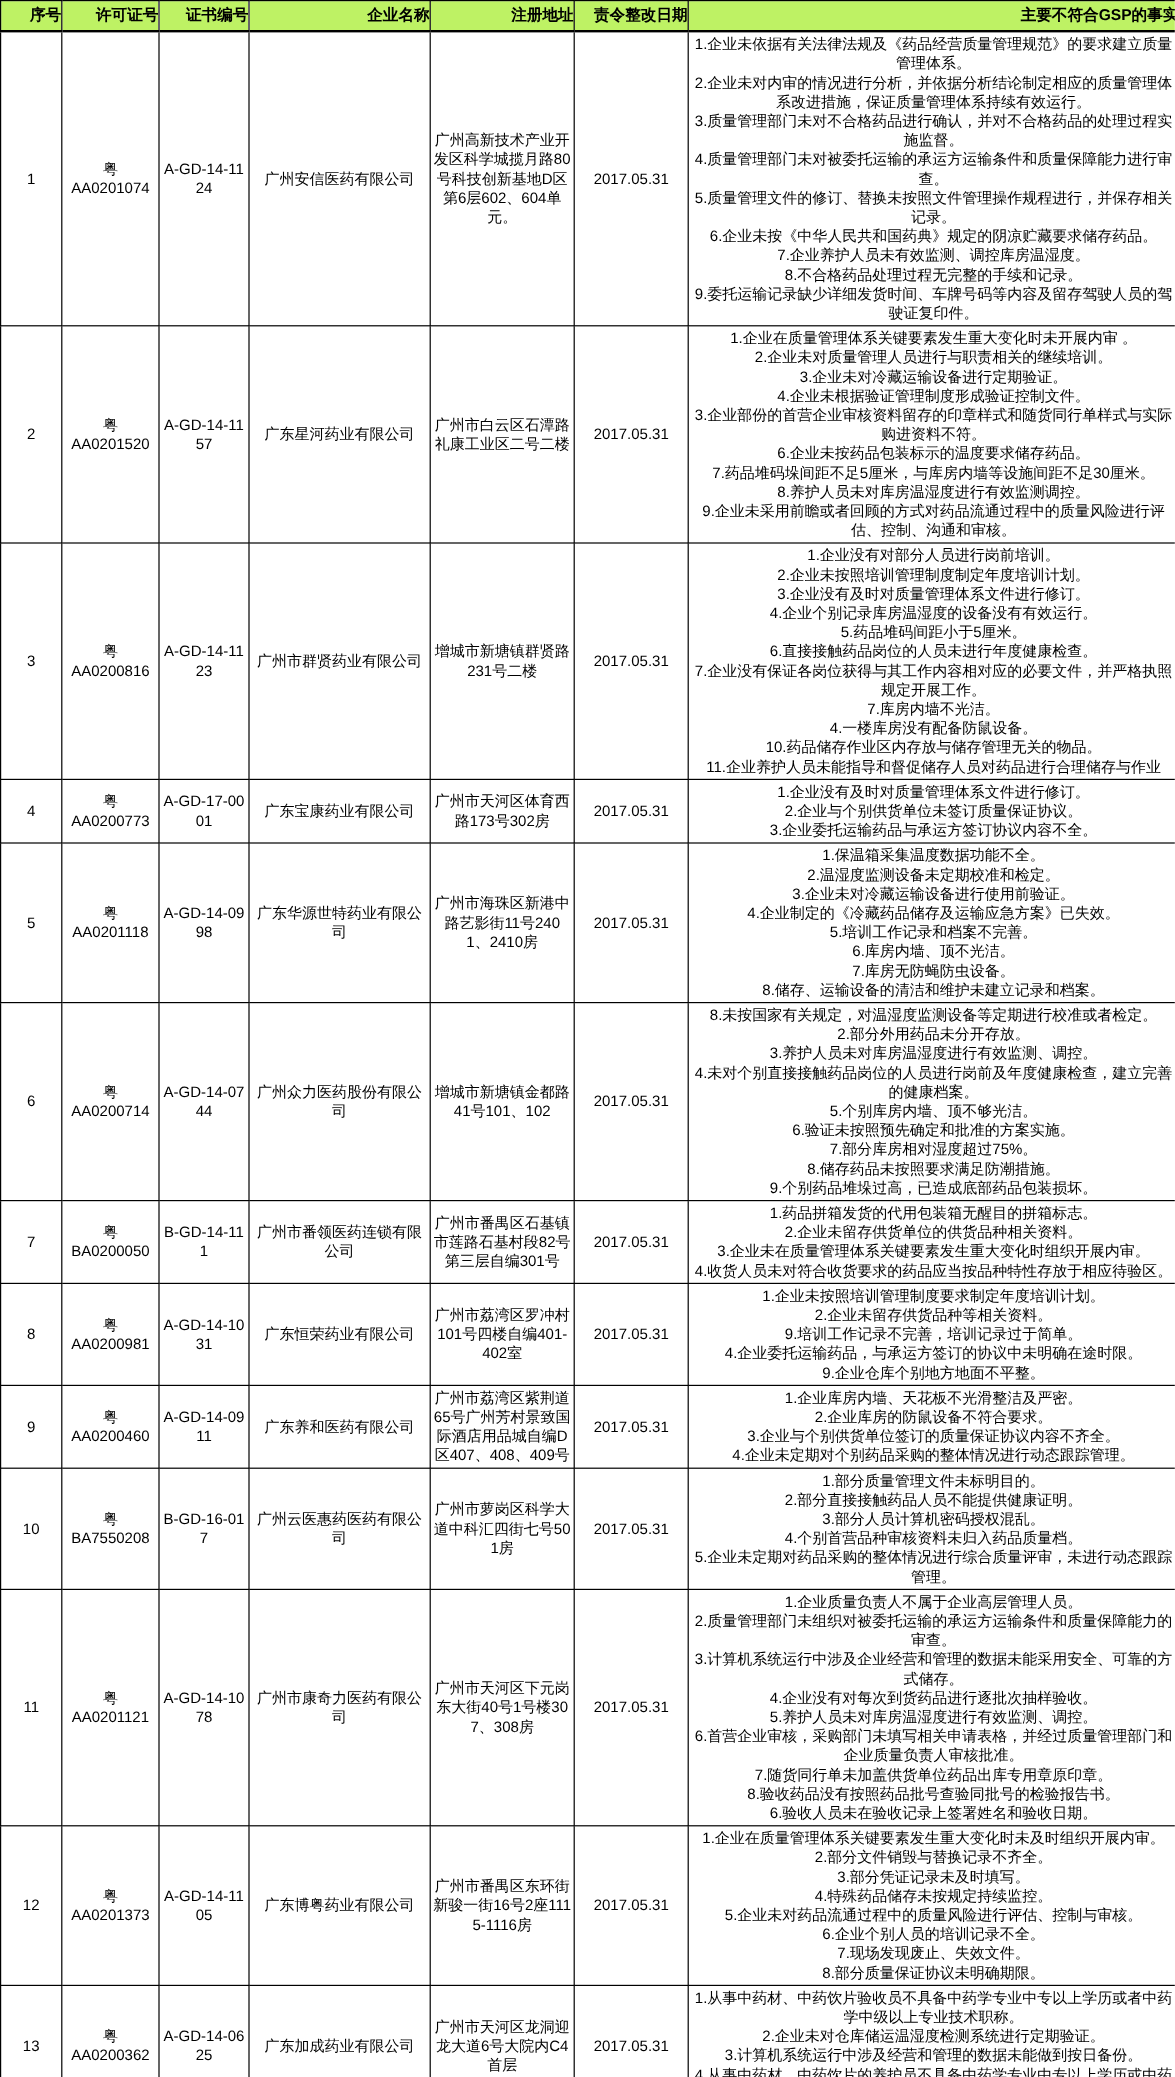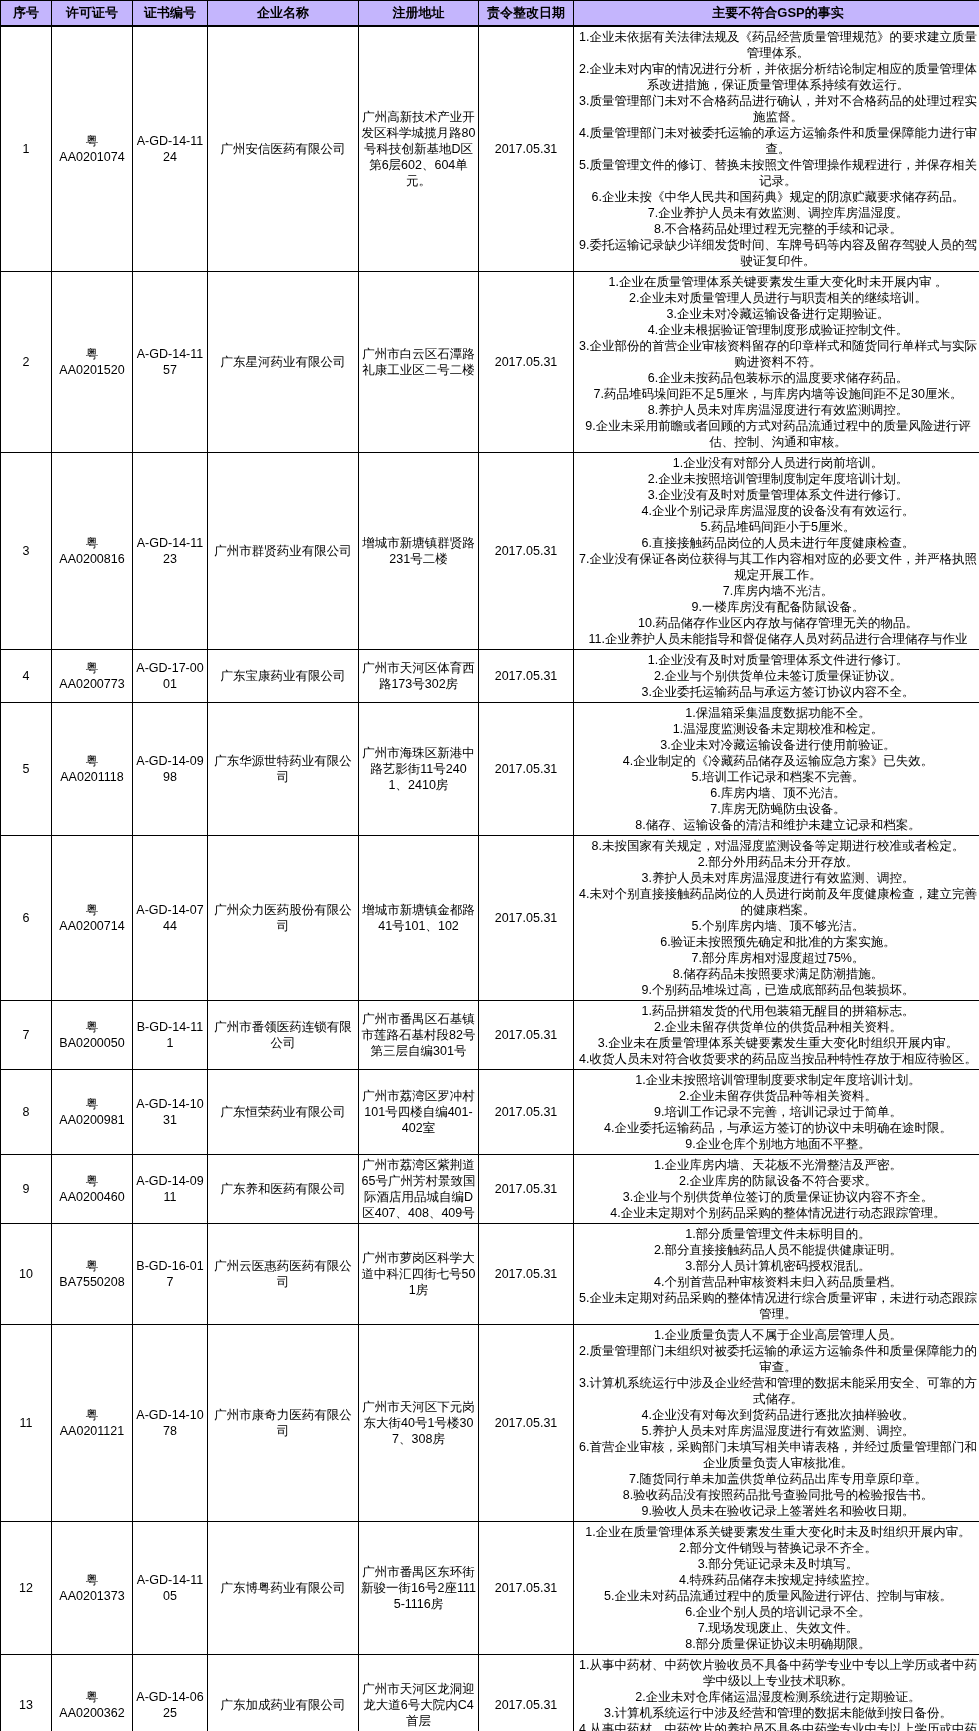--- a/index.html
+++ b/index.html
@@ -20,24 +20,24 @@
     width: 982px; 
   }
   .gsp-table th, .gsp-table td {
     border: 1px solid #000;
     word-break: break-all;
     overflow: hidden;
   }
   .gsp-table thead th {
     font-size: 13px;
     font-weight: bold;
-    text-align: center;
+    text-align: right;
     padding: 3px 0;
     border-bottom: 2px solid #000;
-    background: #c4b5fd;
+    background: #bef264;
   }
   .gsp-table td {
     font-size: 12.5px;
     line-height: 16px;
     text-align: center;
     vertical-align: middle;
     padding: 2px 2px;
   }
   .cell-license { white-space: pre-line; }
   .cell-cert { }
@@ -123,21 +123,21 @@
         <td class="cell-date">2017.05.31</td>
         <td class="cell-facts">
           <div class="fact-line">1.企业没有对部分人员进行岗前培训。</div>
           <div class="fact-line">2.企业未按照培训管理制度制定年度培训计划。</div>
           <div class="fact-line">3.企业没有及时对质量管理体系文件进行修订。</div>
           <div class="fact-line">4.企业个别记录库房温湿度的设备没有有效运行。</div>
           <div class="fact-line">5.药品堆码间距小于5厘米。</div>
           <div class="fact-line">6.直接接触药品岗位的人员未进行年度健康检查。</div>
           <div class="fact-line">7.企业没有保证各岗位获得与其工作内容相对应的必要文件，并严格执照规定开展工作。</div>
           <div class="fact-line">7.库房内墙不光洁。</div>
-          <div class="fact-line">9.一楼库房没有配备防鼠设备。</div>
+          <div class="fact-line">4.一楼库房没有配备防鼠设备。</div>
           <div class="fact-line">10.药品储存作业区内存放与储存管理无关的物品。</div>
           <div class="fact-line">11.企业养护人员未能指导和督促储存人员对药品进行合理储存与作业</div>
         </td>
       </tr>
       <tr>
         <td class="cell-seq">4</td>
         <td class="cell-license">粤
 AA0200773</td>
         <td class="cell-cert">A-GD-17-0001</td>
         <td class="cell-name">广东宝康药业有限公司</td>
@@ -152,21 +152,21 @@
       <tr>
         <td class="cell-seq">5</td>
         <td class="cell-license">粤
 AA0201118</td>
         <td class="cell-cert">A-GD-14-0998</td>
         <td class="cell-name">广东华源世特药业有限公司</td>
         <td class="cell-address">广州市海珠区新港中路艺影街11号2401、2410房</td>
         <td class="cell-date">2017.05.31</td>
         <td class="cell-facts">
           <div class="fact-line">1.保温箱采集温度数据功能不全。</div>
-          <div class="fact-line">1.温湿度监测设备未定期校准和检定。</div>
+          <div class="fact-line">2.温湿度监测设备未定期校准和检定。</div>
           <div class="fact-line">3.企业未对冷藏运输设备进行使用前验证。</div>
           <div class="fact-line">4.企业制定的《冷藏药品储存及运输应急方案》已失效。</div>
           <div class="fact-line">5.培训工作记录和档案不完善。</div>
           <div class="fact-line">6.库房内墙、顶不光洁。</div>
           <div class="fact-line">7.库房无防蝇防虫设备。</div>
           <div class="fact-line">8.储存、运输设备的清洁和维护未建立记录和档案。</div>
         </td>
       </tr>
       <tr>
         <td class="cell-seq">6</td>
@@ -260,21 +260,21 @@
         <td class="cell-date">2017.05.31</td>
         <td class="cell-facts">
           <div class="fact-line">1.企业质量负责人不属于企业高层管理人员。</div>
           <div class="fact-line">2.质量管理部门未组织对被委托运输的承运方运输条件和质量保障能力的审查。</div>
           <div class="fact-line">3.计算机系统运行中涉及企业经营和管理的数据未能采用安全、可靠的方式储存。</div>
           <div class="fact-line">4.企业没有对每次到货药品进行逐批次抽样验收。</div>
           <div class="fact-line">5.养护人员未对库房温湿度进行有效监测、调控。</div>
           <div class="fact-line">6.首营企业审核，采购部门未填写相关申请表格，并经过质量管理部门和企业质量负责人审核批准。</div>
           <div class="fact-line">7.随货同行单未加盖供货单位药品出库专用章原印章。</div>
           <div class="fact-line">8.验收药品没有按照药品批号查验同批号的检验报告书。</div>
-          <div class="fact-line">9.验收人员未在验收记录上签署姓名和验收日期。</div>
+          <div class="fact-line">6.验收人员未在验收记录上签署姓名和验收日期。</div>
         </td>
       </tr>
       <tr>
         <td class="cell-seq">12</td>
         <td class="cell-license">粤
 AA0201373</td>
         <td class="cell-cert">A-GD-14-1105</td>
         <td class="cell-name">广东博粤药业有限公司</td>
         <td class="cell-address">广州市番禺区东环街新骏一街16号2座1115-1116房</td>
         <td class="cell-date">2017.05.31</td>

